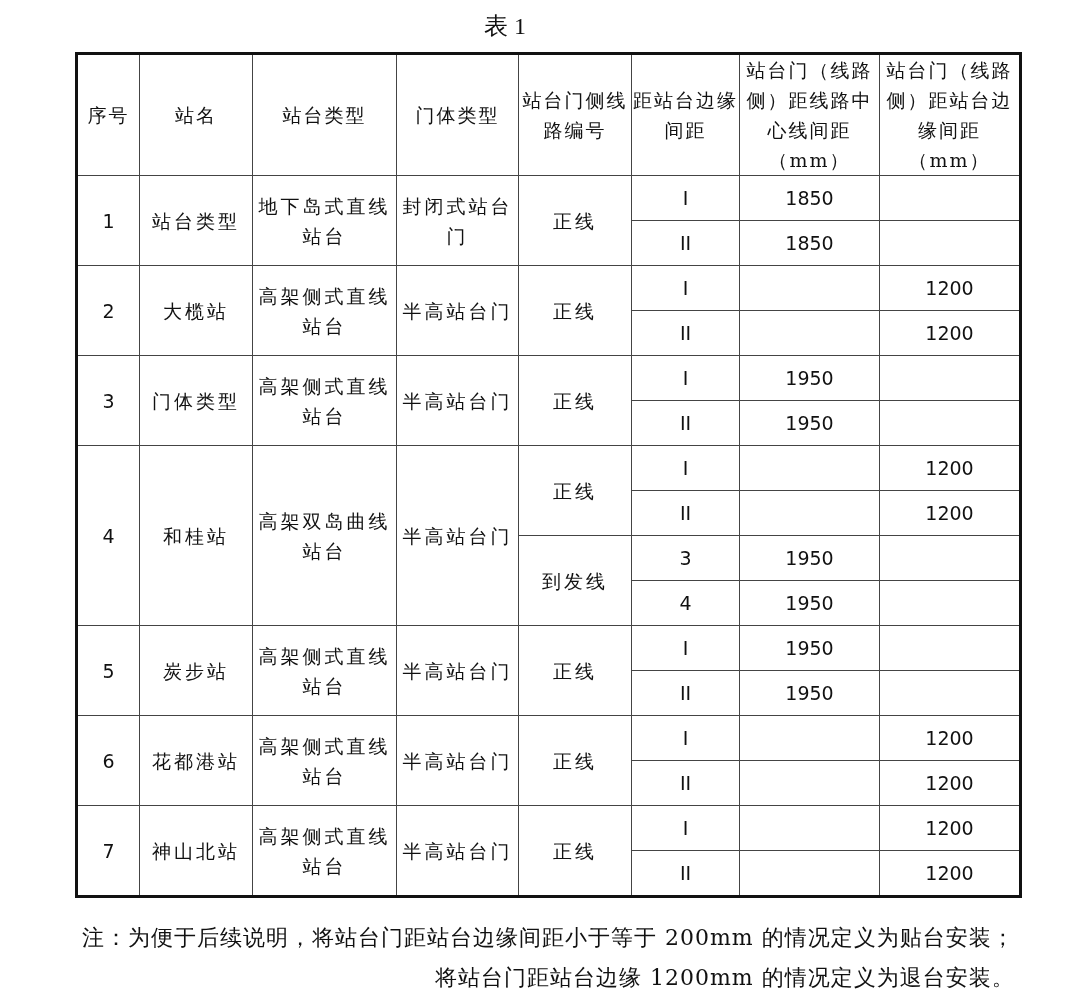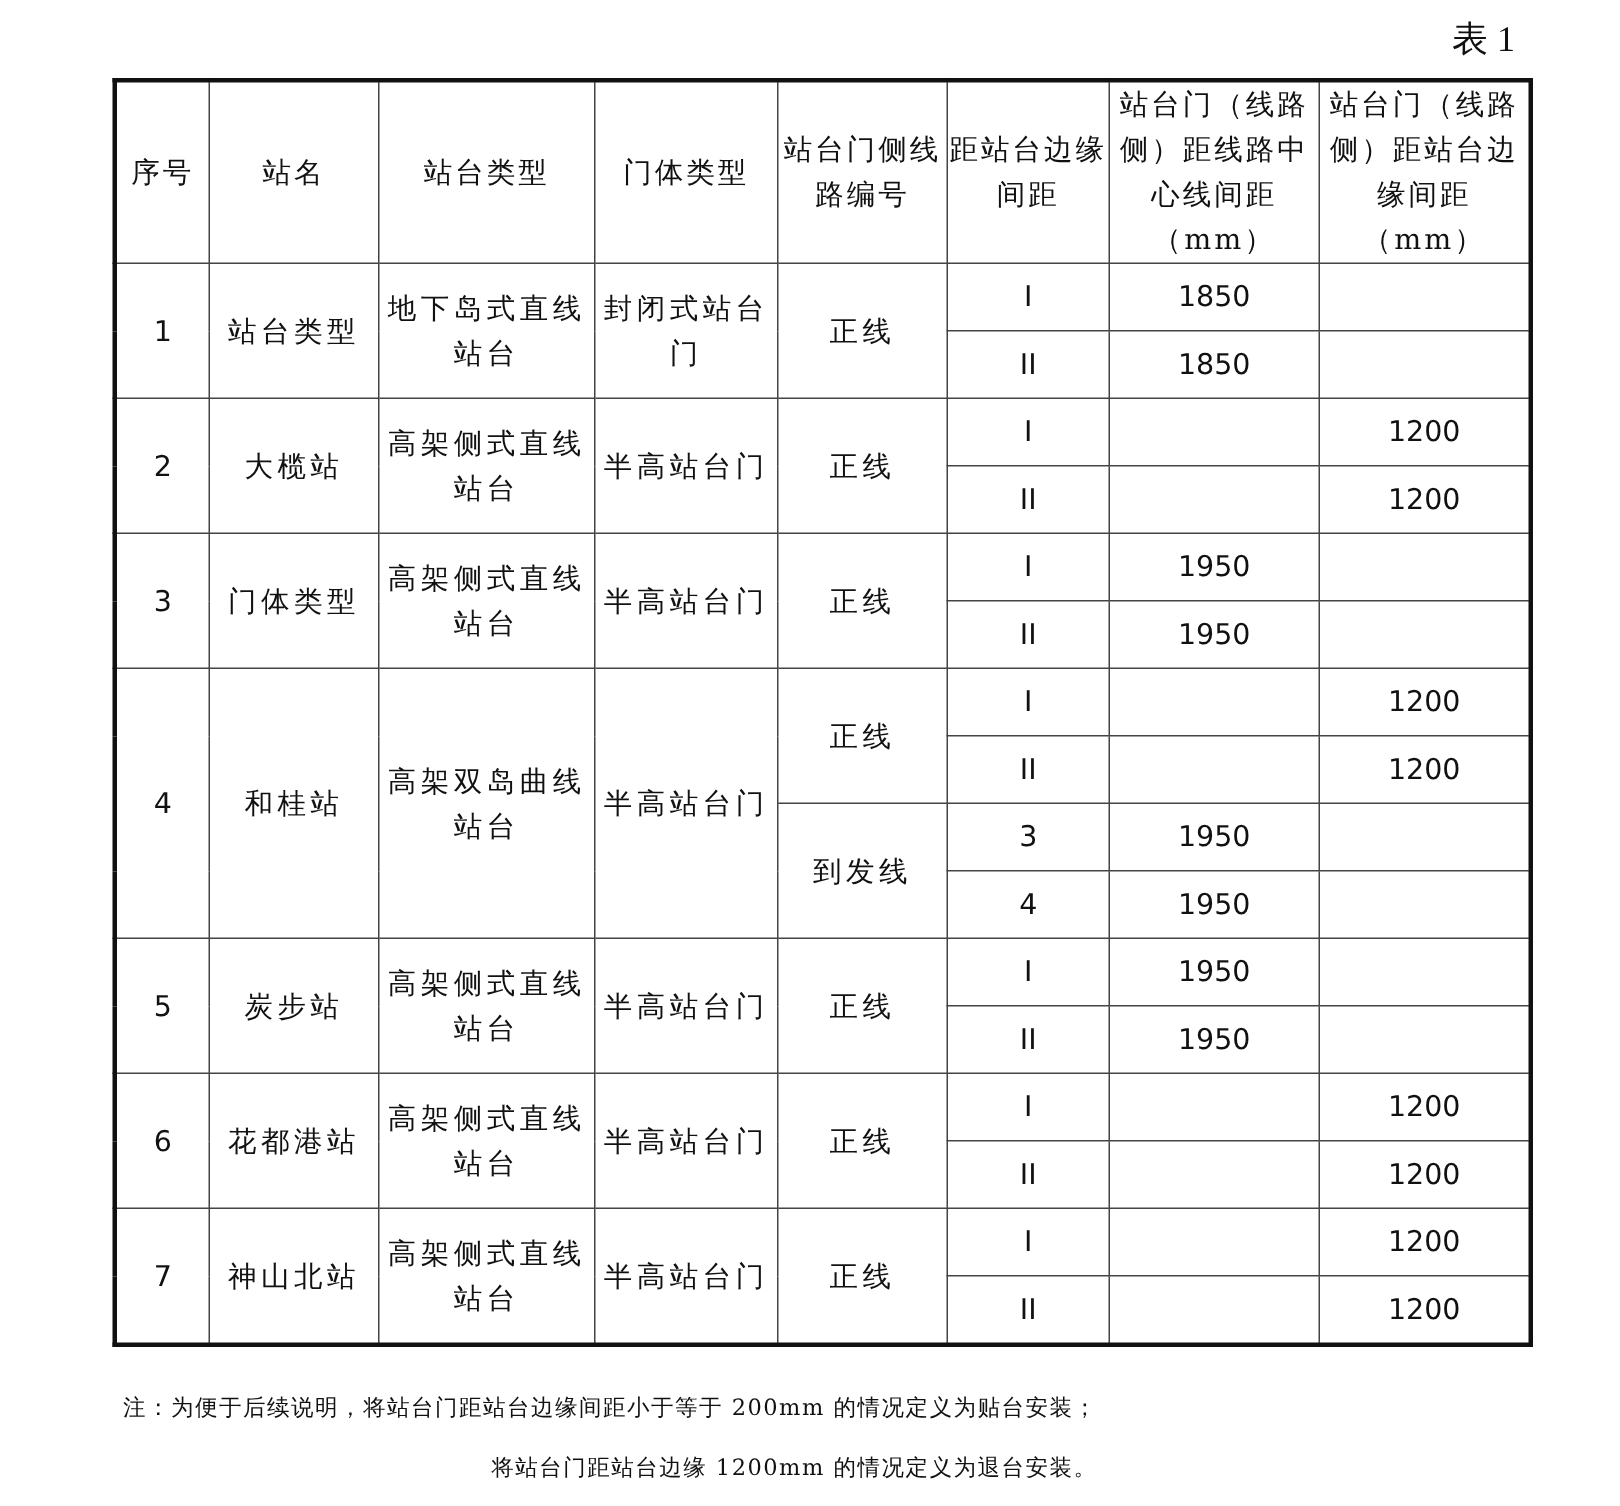--- a/index.html
+++ b/index.html
@@ -1,27 +1,27 @@
 <!DOCTYPE html>
 <html><head>
 <meta charset="utf-8">
 <style>
   html, body { margin: 0; padding: 0; background: #ffffff; }
   body { width: 1080px; height: 1004px; position: relative; overflow: hidden;
          font-family: "DejaVu Serif", "Liberation Serif", serif; color: #111; }
   .title { position: absolute; top: 6px; left: 0; width: 1080px; height: 40px;
-           display: flex; justify-content: flex-end; align-items: center; font-size: 24px; }
+           display: flex; justify-content: center; align-items: center; font-size: 24px; }
   .title .num { font-family: "Liberation Serif", serif; margin-right: 70px; }
   table { position: absolute; left: 75px; top: 52px; width: 944px; border-collapse: collapse;
           table-layout: fixed; border: 3px solid #111; }
   td, th { border: 1.5px solid #444; text-align: center; vertical-align: middle; padding: 0; }
   th { font-weight: normal; font-size: 19px; line-height: 30px; height: 120px; letter-spacing: 2px; }
   td { font-size: 19px; line-height: 30px; height: 44px; letter-spacing: 3px; }
   td.num { font-family: "DejaVu Sans", "Liberation Sans", sans-serif; letter-spacing: 0; font-size: 19px; }
-  .note { position: absolute; left: 82px; top: 918px; font-size: 15px; line-height: 40px; letter-spacing: 1px; }
+  .note { position: absolute; left: 82px; top: 918px; font-size: 22px; line-height: 40px; letter-spacing: 1px; }
   .note .line2 { padding-left: 48px; text-align: right; }
 </style>
 </head>
 <body>
 
 <div class="title">
   <span class="num">表 1</span>
 </div>
 
 <table>

